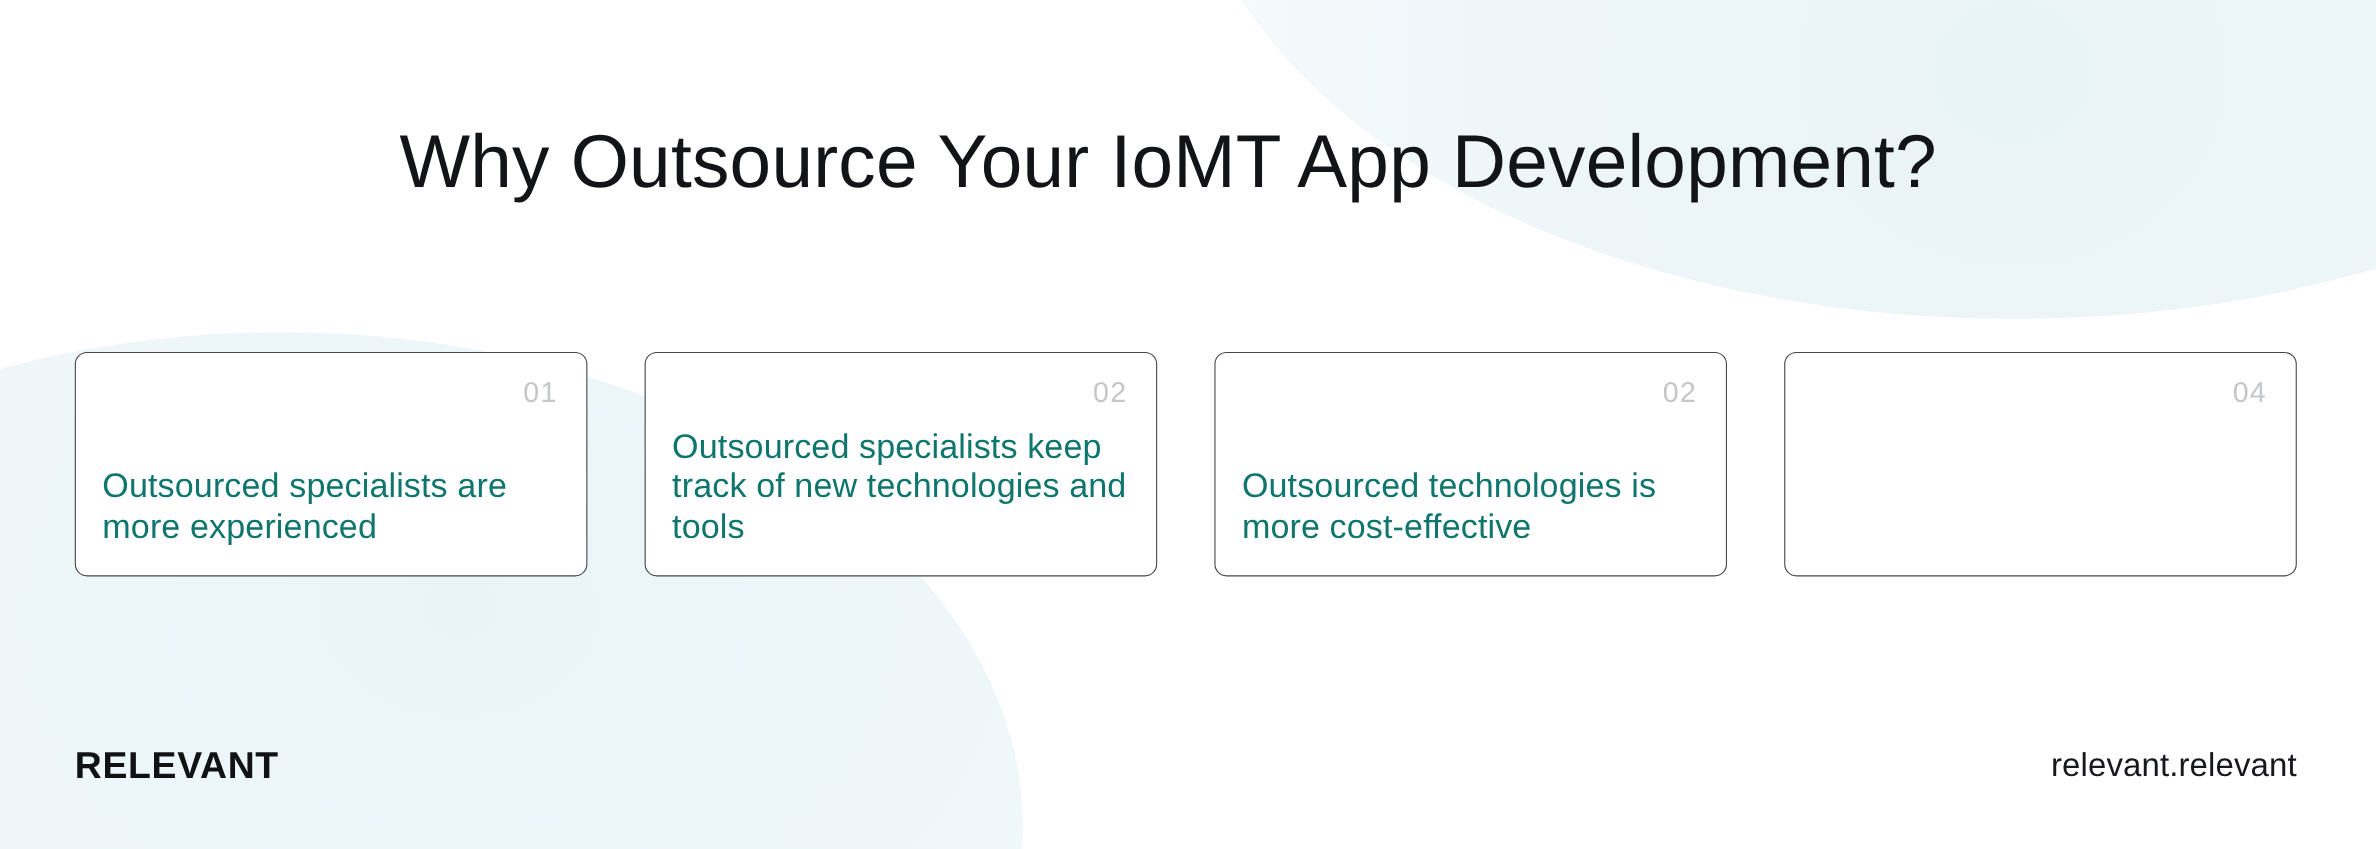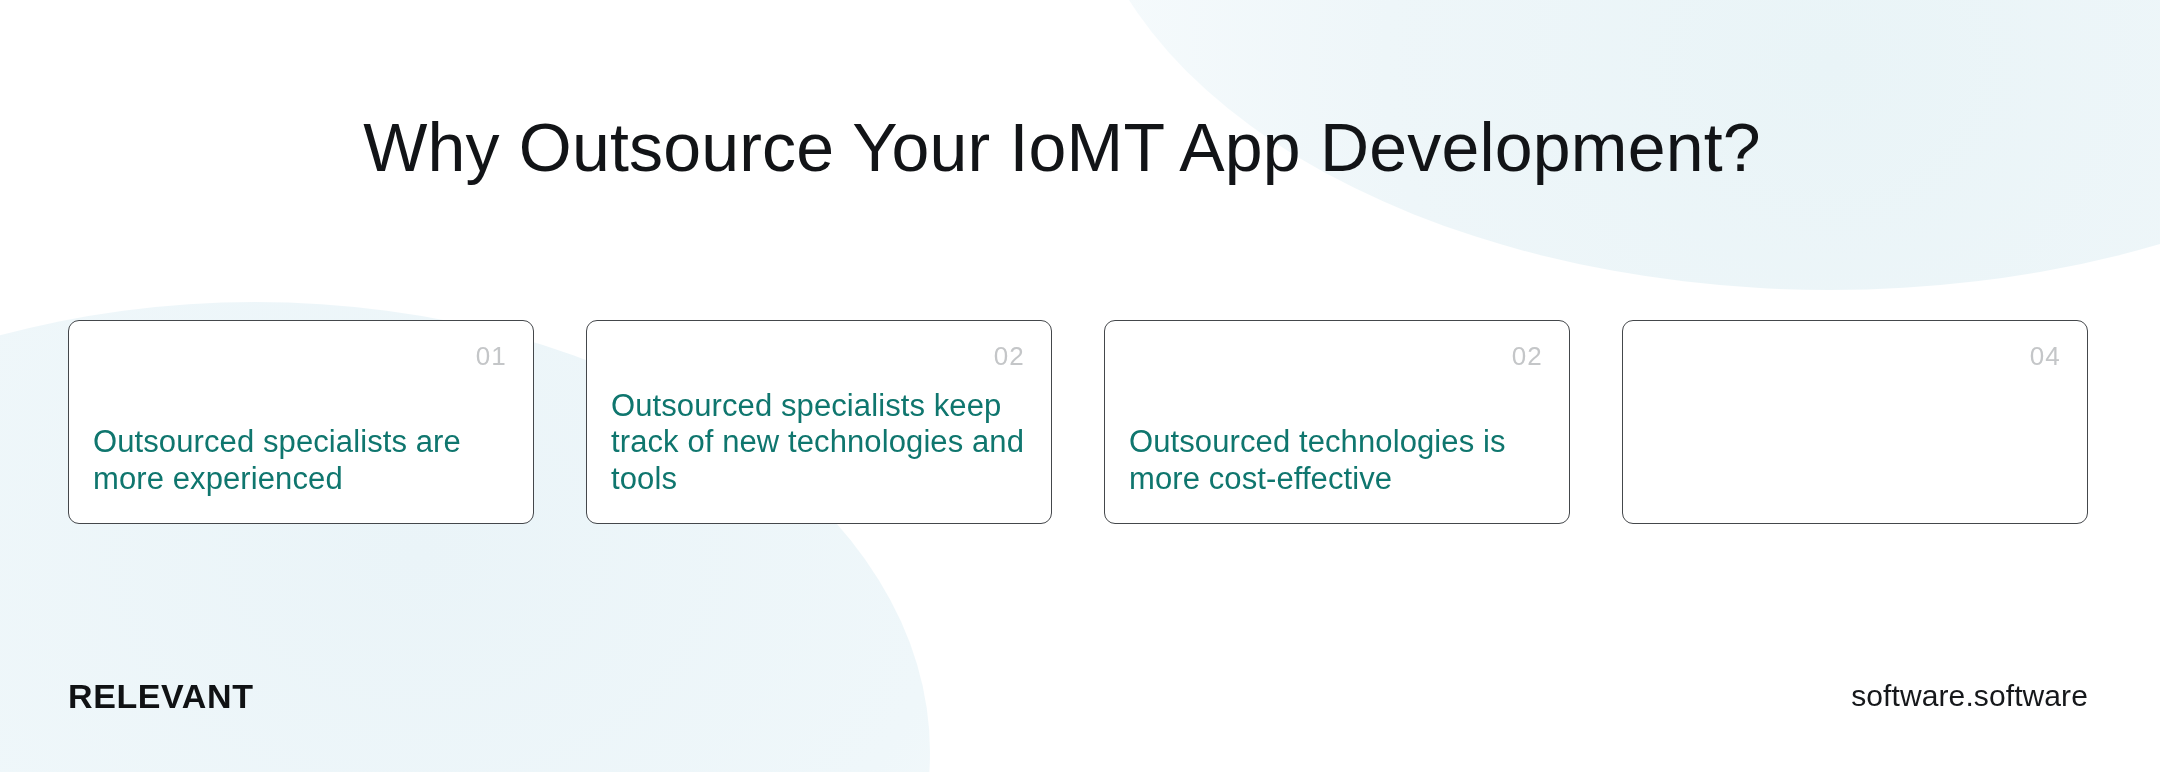--- a/index.html
+++ b/index.html
@@ -177,17 +177,17 @@
       </div>
 
       <div class="card">
         <div class="card-number">04</div>
       </div>
 
     </div>
 
     <div class="footer">
       <div class="brand-logo">RELEVANT</div>
-      <div class="site-url">software.software</div>
+      <div class="site-url">relevant.relevant</div>
     </div>
 
   </div>
 </div>
 
 </body></html>

